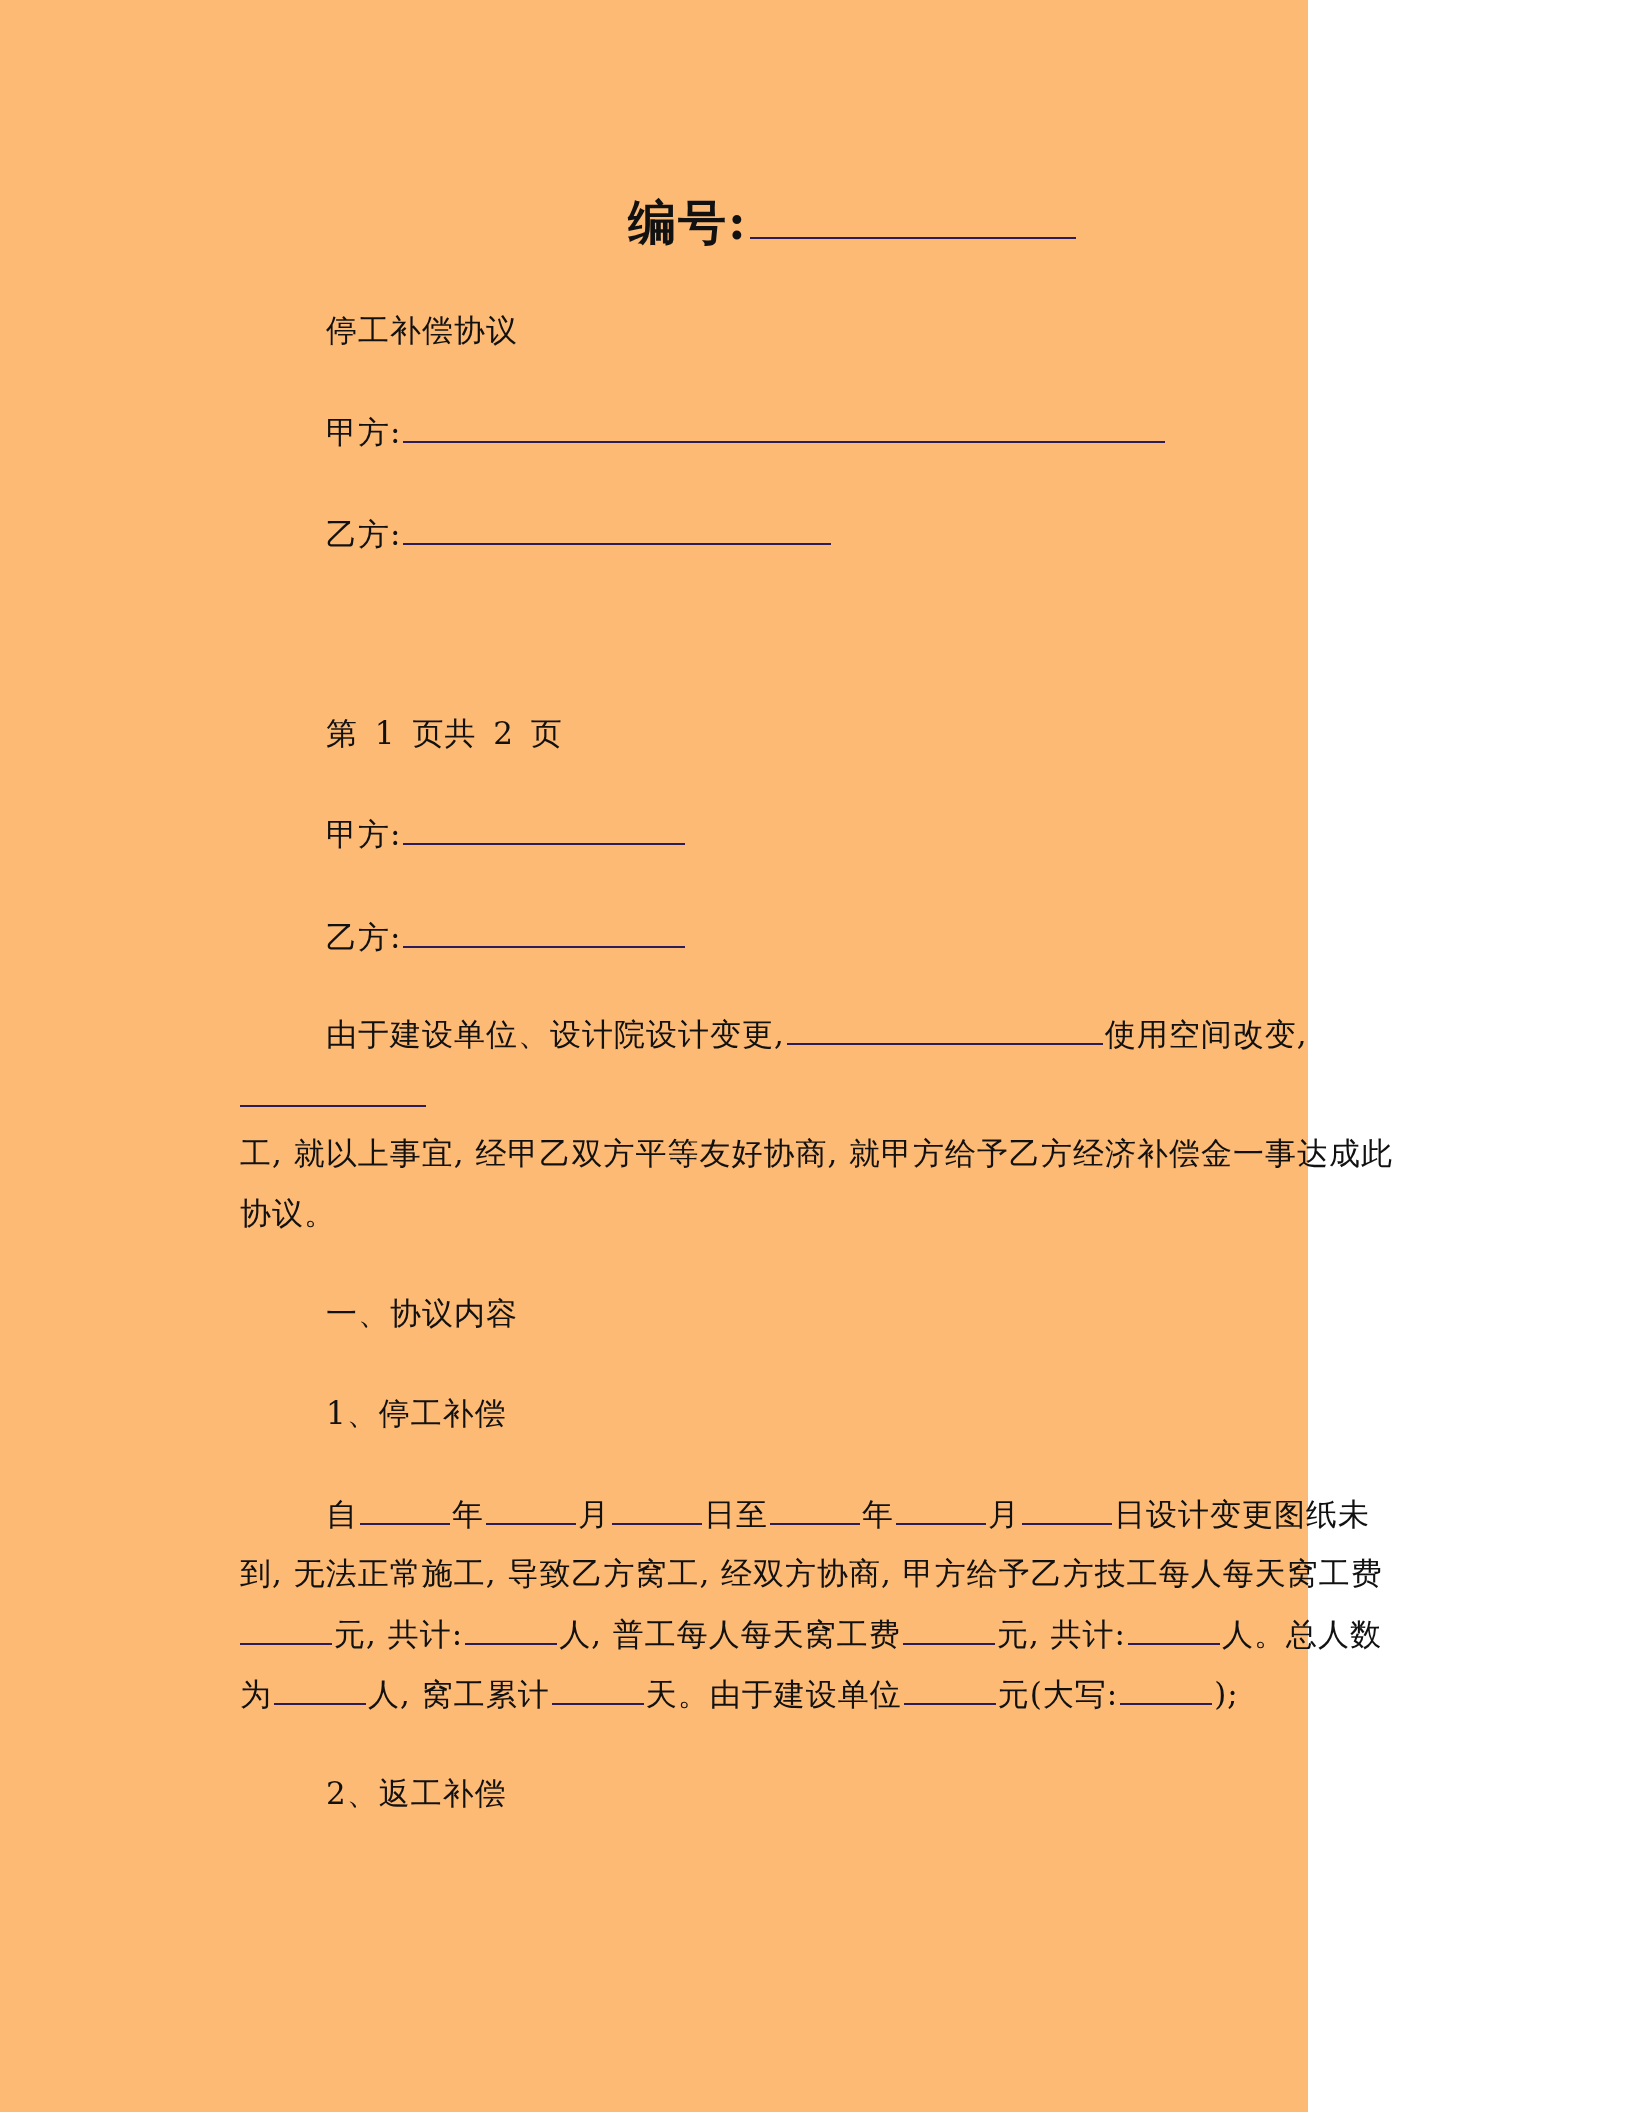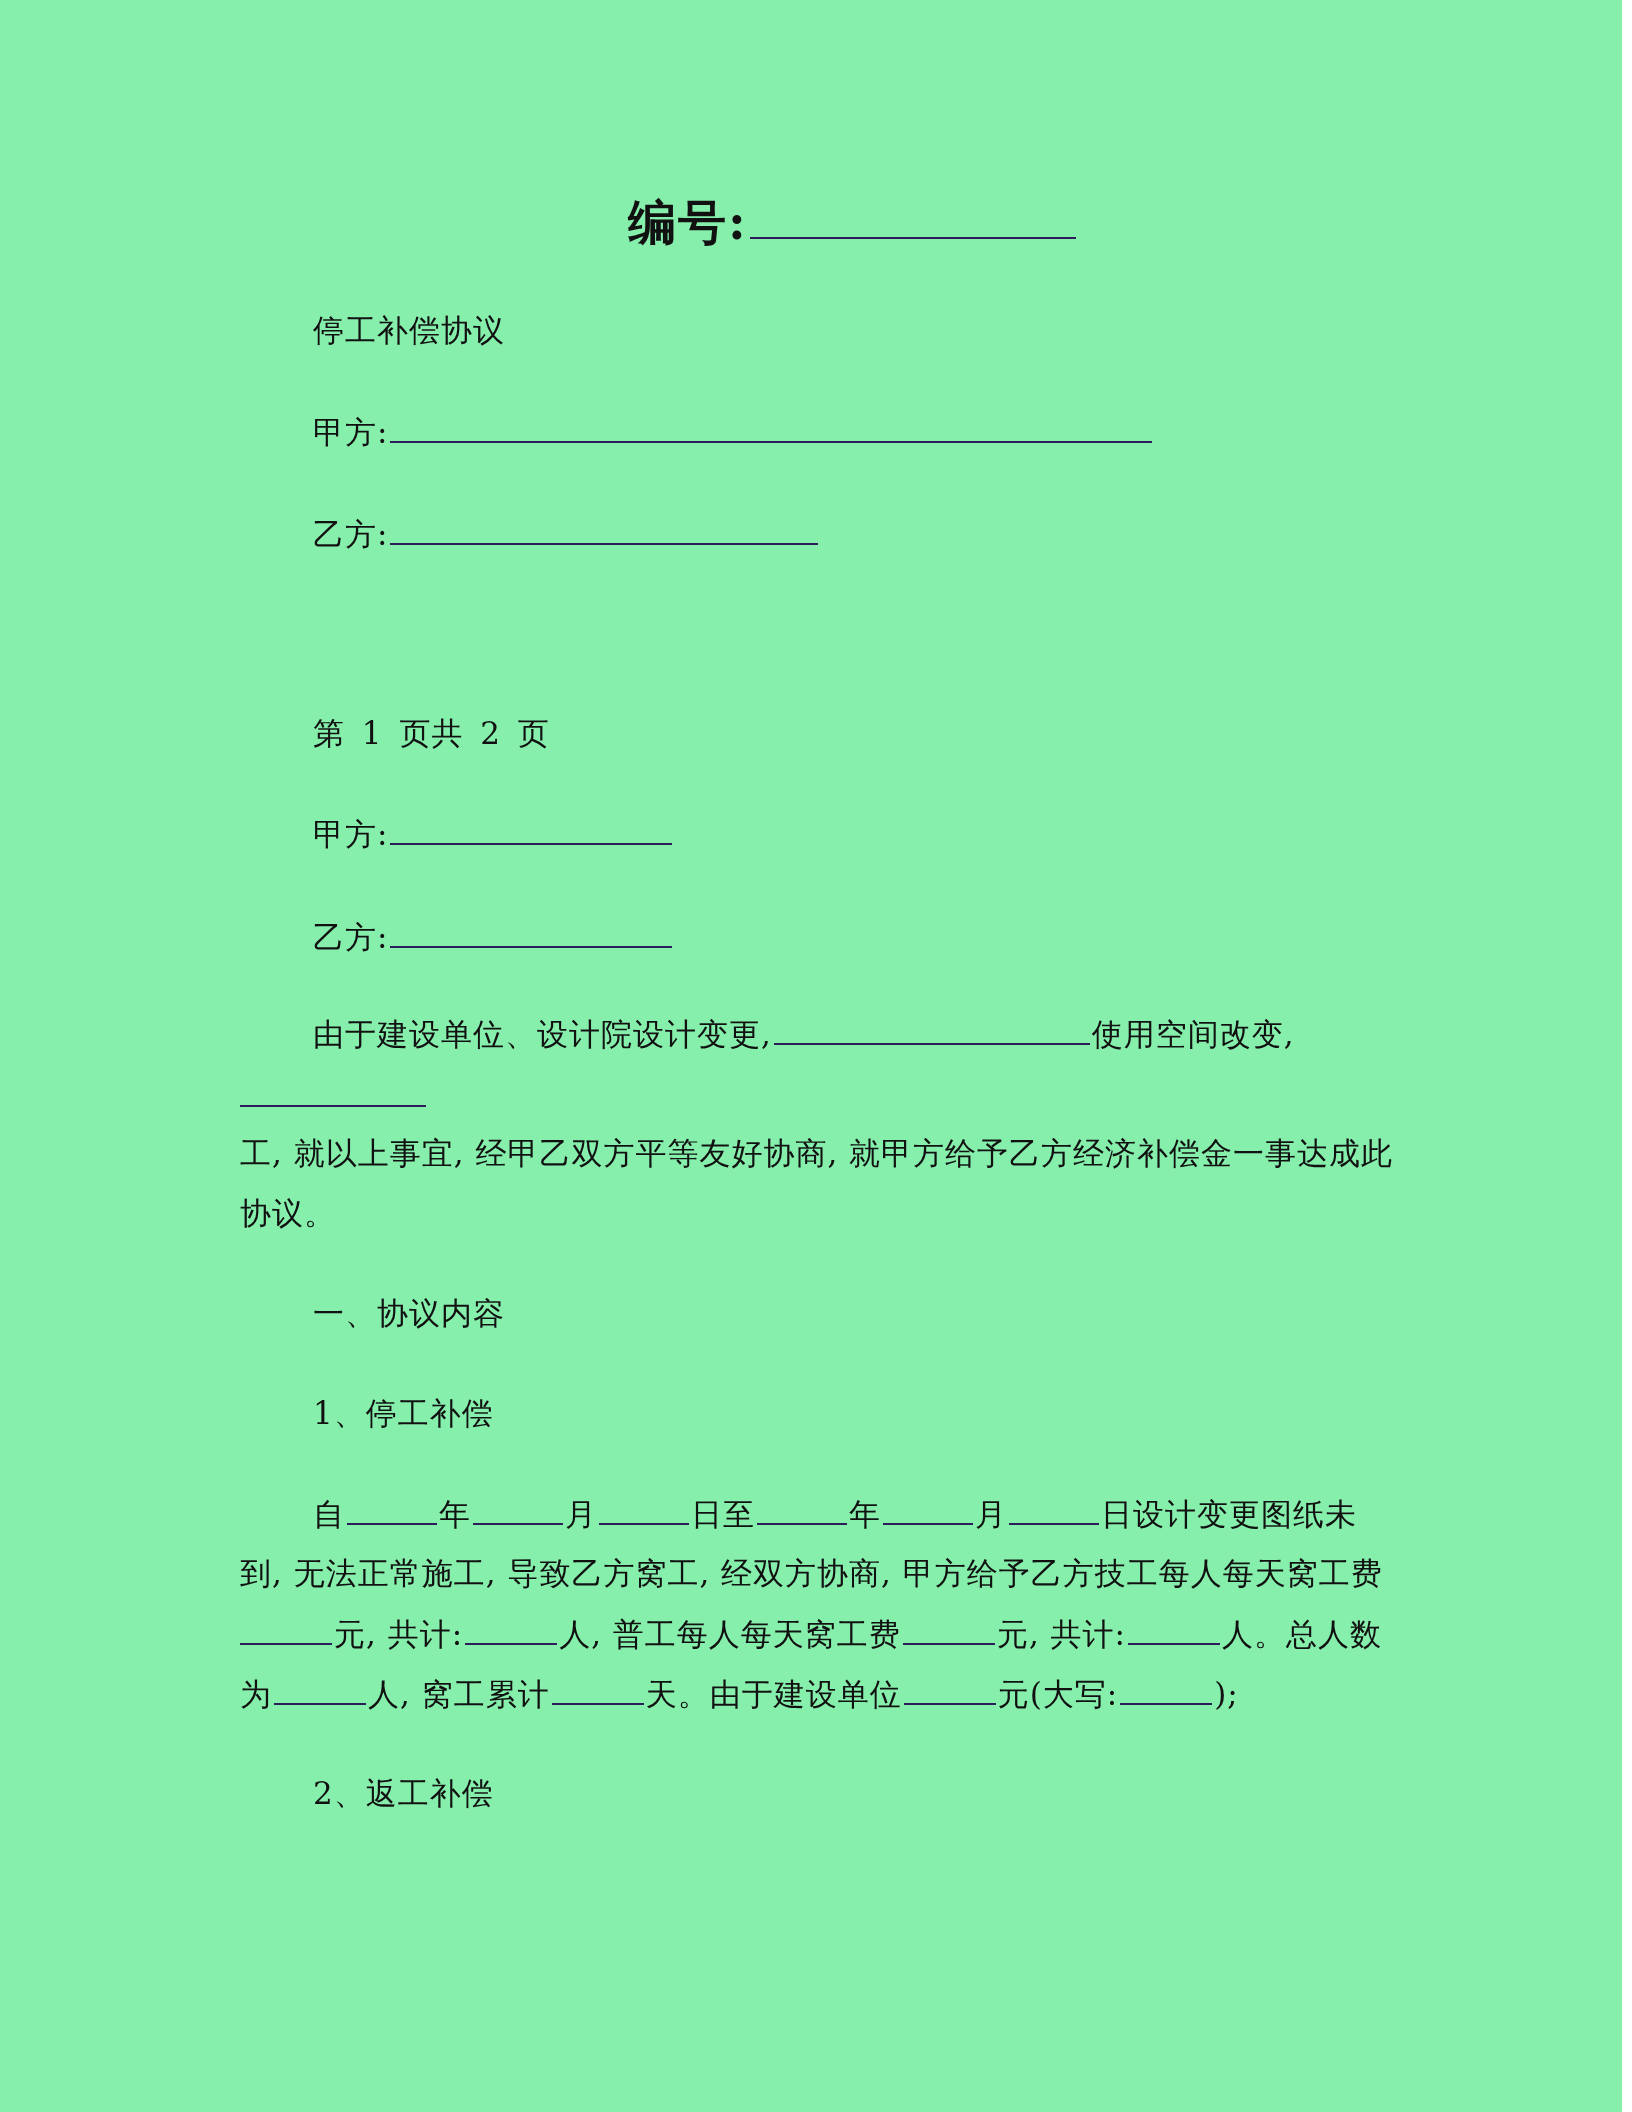--- a/index.html
+++ b/index.html
@@ -1,23 +1,23 @@
 <!DOCTYPE html>
 <html><head>
 <meta charset="utf-8">
 <style>
   html, body { margin: 0; padding: 0; background: #ffffff; }
   body { width: 1632px; height: 2112px; position: relative; overflow: hidden;
          font-family: "DejaVu Serif", "Liberation Serif", serif; color: #111; }
-  .page { position: absolute; left: 0; top: 0; width: 1622px; height: 2112px; background: #86efac; }
+  .page { position: absolute; left: 0; top: 0; width: 1308px; height: 2112px; background: #fdba74; }
   .line { position: absolute; white-space: nowrap; font-size: 31px; line-height: 40px; letter-spacing: 1px; }
   .title { position: absolute; left: 628px; top: 192px; font-size: 48px; line-height: 60px; font-weight: bold; letter-spacing: 2px; white-space: nowrap; }
   .blank { display: inline-block; border-bottom: 2px solid #2b1d5a; height: 30px; vertical-align: baseline; margin: 0 2px; }
   .title .blank { height: 44px; }
-  .indent { left: 313px; }
+  .indent { left: 326px; }
   .full { left: 240px; }
 </style>
 </head>
 <body>
 
 <div class="page">
 
   <div class="title">
     <span>编号:</span><span class="blank" style="width:326px"></span>
   </div>

